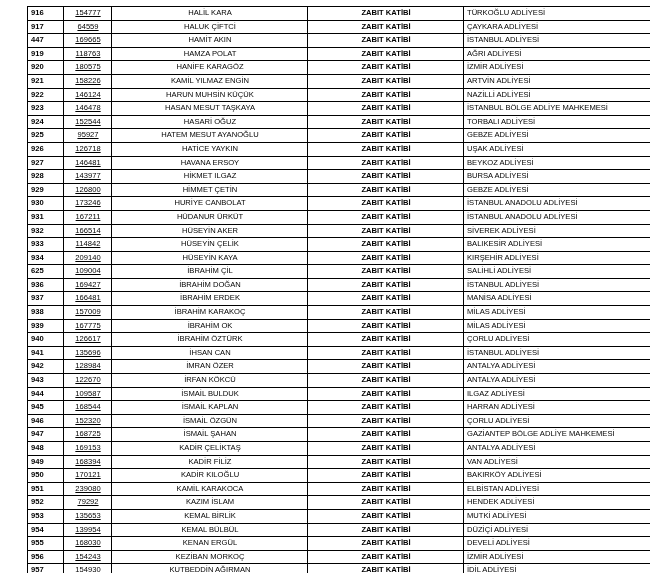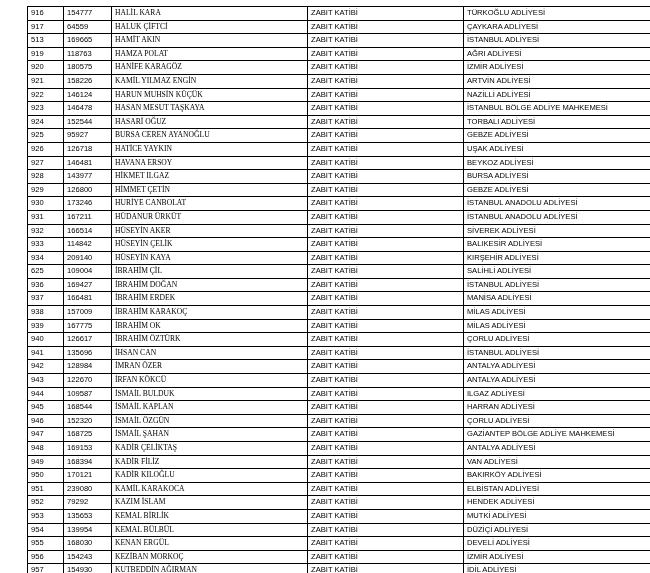--- a/index.html
+++ b/index.html
@@ -35,34 +35,36 @@
     height: 12.6px;
     line-height: 12.6px;
     vertical-align: middle;
     white-space: nowrap;
     overflow: hidden;
   }
   td.c-no {
     width: 30px;
     text-align: left;
     padding-left: 4px;
+    font-weight: bold;
   }
   td.c-id {
     width: 42px;
-    text-align: left;
+    text-align: center;
     padding-right: 4px;
+    text-decoration: underline;
   }
   td.c-name {
     width: 190px;
-    text-align: left;
-    font-family: Liberation Serif, serif;
+    text-align: center;
   }
   td.c-title {
     width: 150px;
-    text-align: left;
+    text-align: center;
+    font-weight: bold;
   }
   td.c-court {
     width: 184px;
     text-align: left;
   }
 </style>
 </head>
 <body>
 
 <div class="page">
@@ -76,21 +78,21 @@
           <td class="c-court">TÜRKOĞLU ADLİYESİ</td>
         </tr>
         <tr>
           <td class="c-no">917</td>
           <td class="c-id">64559</td>
           <td class="c-name">HALUK ÇİFTCİ</td>
           <td class="c-title">ZABIT KATİBİ</td>
           <td class="c-court">ÇAYKARA ADLİYESİ</td>
         </tr>
         <tr>
-          <td class="c-no">513</td>
+          <td class="c-no">447</td>
           <td class="c-id">169665</td>
           <td class="c-name">HAMİT AKIN</td>
           <td class="c-title">ZABIT KATİBİ</td>
           <td class="c-court">İSTANBUL ADLİYESİ</td>
         </tr>
         <tr>
           <td class="c-no">919</td>
           <td class="c-id">118763</td>
           <td class="c-name">HAMZA POLAT</td>
           <td class="c-title">ZABIT KATİBİ</td>
@@ -127,21 +129,21 @@
         <tr>
           <td class="c-no">924</td>
           <td class="c-id">152544</td>
           <td class="c-name">HASARİ OĞUZ</td>
           <td class="c-title">ZABIT KATİBİ</td>
           <td class="c-court">TORBALI ADLİYESİ</td>
         </tr>
         <tr>
           <td class="c-no">925</td>
           <td class="c-id">95927</td>
-          <td class="c-name">BURSA CEREN AYANOĞLU</td>
+          <td class="c-name">HATEM MESUT AYANOĞLU</td>
           <td class="c-title">ZABIT KATİBİ</td>
           <td class="c-court">GEBZE ADLİYESİ</td>
         </tr>
         <tr>
           <td class="c-no">926</td>
           <td class="c-id">126718</td>
           <td class="c-name">HATİCE YAYKIN</td>
           <td class="c-title">ZABIT KATİBİ</td>
           <td class="c-court">UŞAK ADLİYESİ</td>
         </tr>

